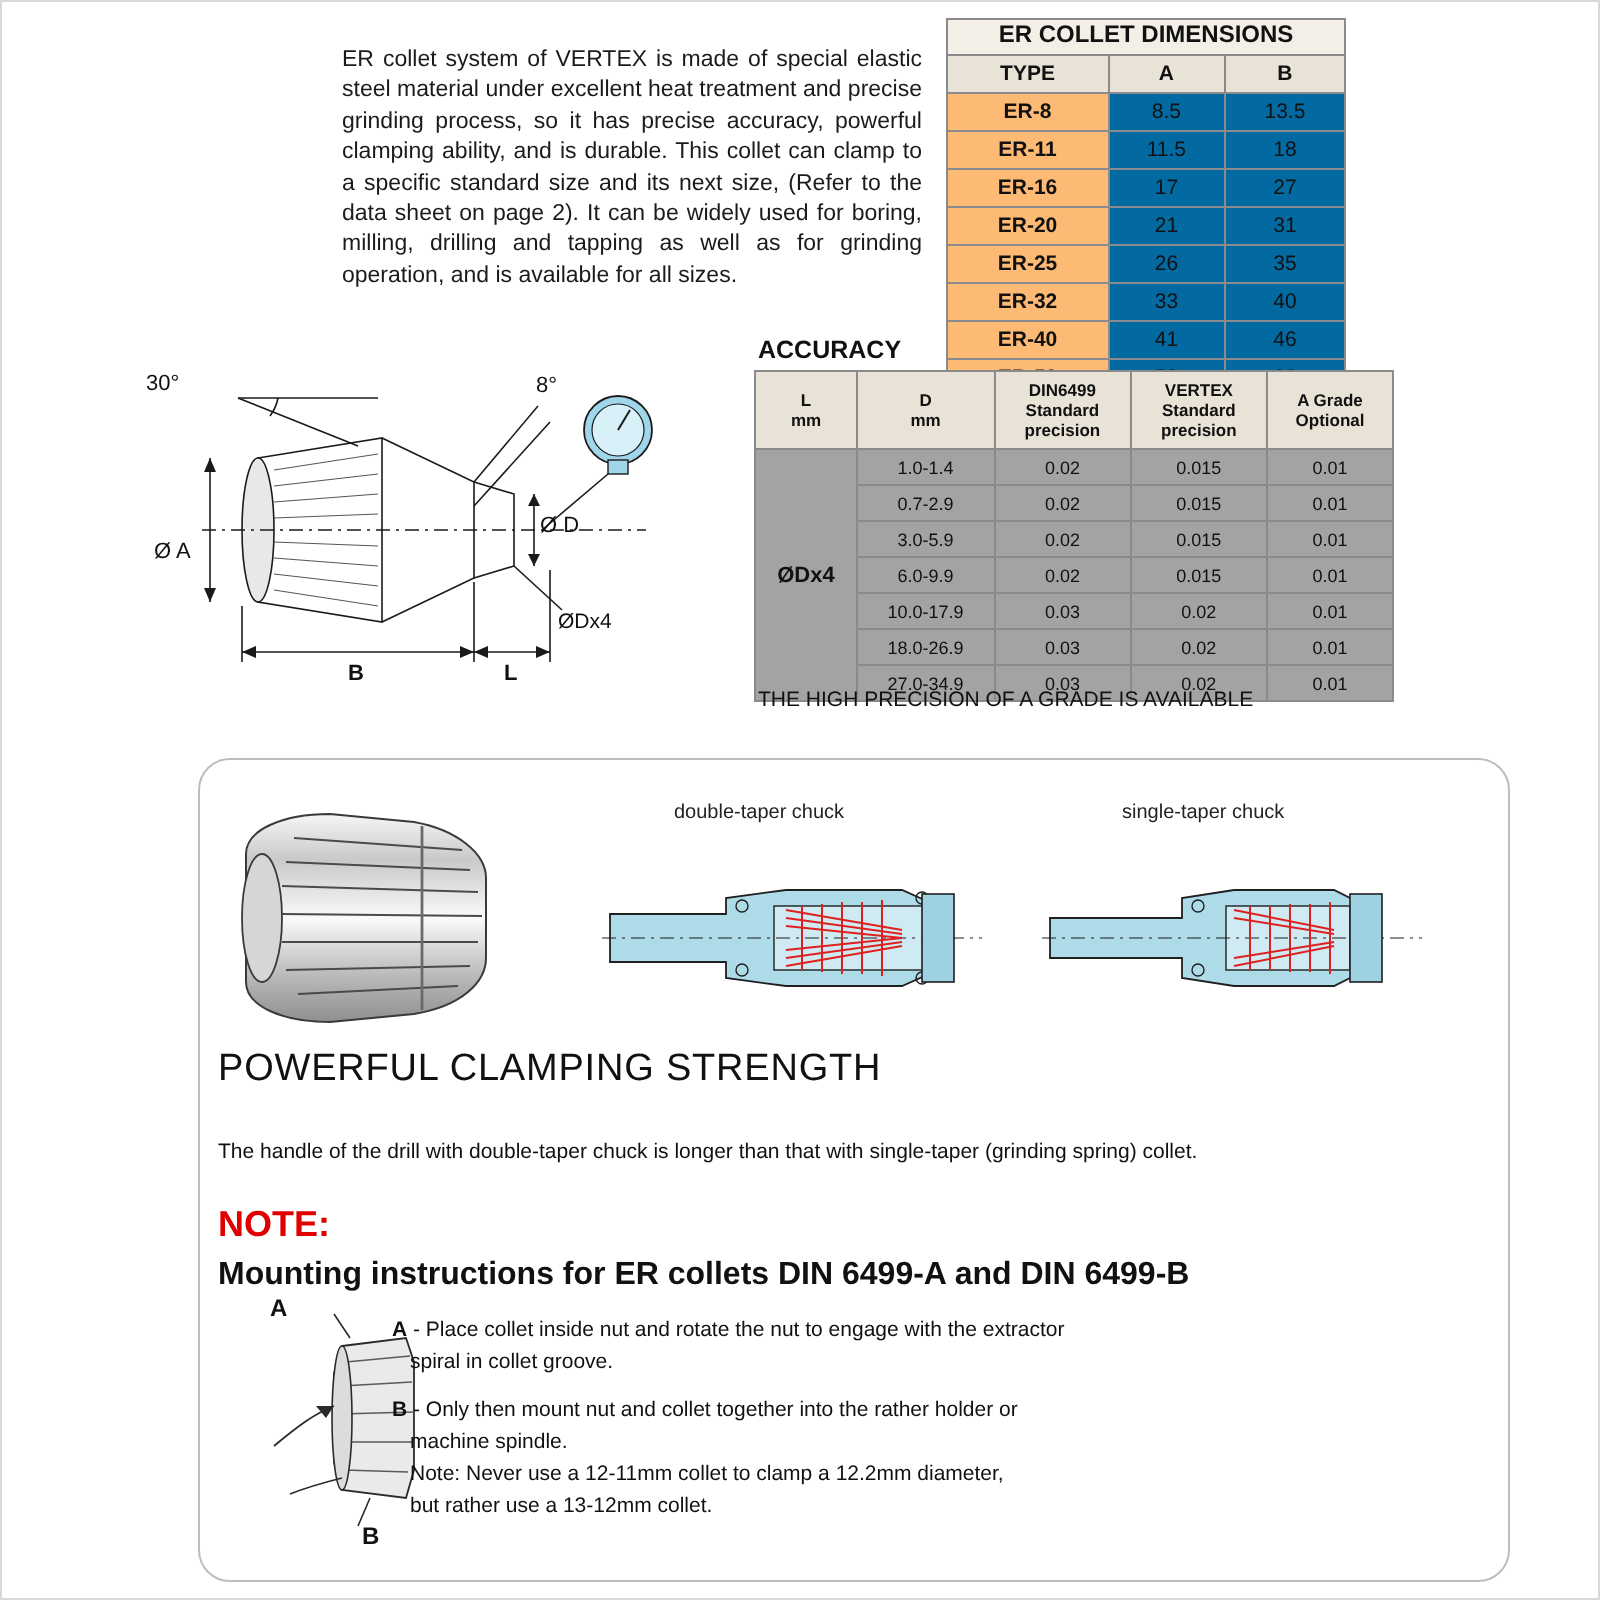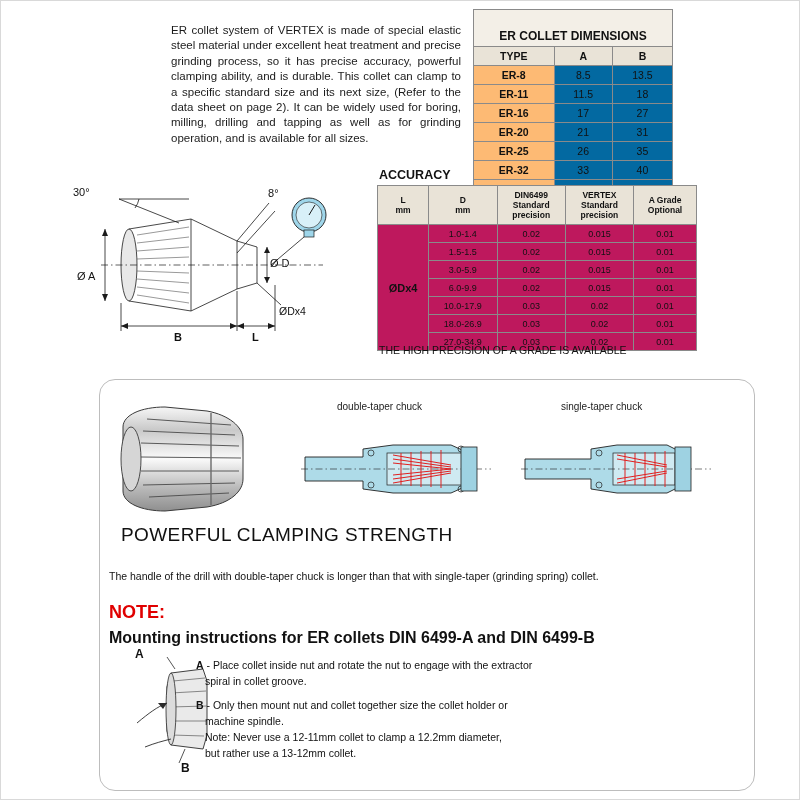--- a/index.html
+++ b/index.html
@@ -27,21 +27,21 @@
     text-align:justify;
     color:#1b1b1b;
     margin-top:12px;
   }
 
   
   .dim-wrap{position:absolute;left:472px;top:8px;width:200px;}
   .dim-title{
     font-weight:bold;font-size:12px;text-align:center;
     border:1px solid #8a8a8a;border-bottom:none;
-    background:#f3efe7;padding:19px 0 3px;
+    background:#f3efe7;padding:0 0 3px;
   }
   table.grid{
     border-collapse:collapse;width:100%;
     font-size:10.5px;
   }
   table.grid td,table.grid th{
     border:1px solid #8a8a8a;
     padding:2px 3px;
     text-align:center;
     height:14px;
@@ -57,21 +57,21 @@
   }
   .acc-wrap{position:absolute;left:376px;top:184px;width:320px;}
   table.acc{
     border-collapse:collapse;width:100%;font-size:9px;
   }
   table.acc td{
     border:1px solid #8a8a8a;
     text-align:center;
     padding:2px 2px;
     height:13px;
-    background:#be185d;
+    background:#a3a3a3;
   }
   table.acc td.head{
     background:#e9e3d7;font-weight:bold;font-size:8.5px;line-height:10px;
     height:34px;
   }
   td.lcell{
     width:46px;background:#fdfaf3;font-weight:bold;font-size:11px;
   }
   .acc-note{
     position:absolute;left:378px;top:343px;font-size:10.5px;
@@ -85,21 +85,21 @@
     position:absolute;left:98px;top:378px;width:656px;height:412px;
     border:1.5px solid #bdbdbd;border-radius:16px;
     background:#fff;
     box-sizing:border-box;
   }
   .chuck-label{
     position:absolute;font-size:10px;color:#222;
   }
   .pcs-title{
     position:absolute;left:108px;top:523px;
-    font-size:19px;letter-spacing:.4px;color:#111;margin-left:12px;
+    font-size:19px;letter-spacing:.4px;color:#111;
   }
   .pcs-text{
     position:absolute;left:108px;top:551px;width:570px;
     font-size:10.5px;line-height:16px;color:#111;margin-top:16px;
   }
   .note-title{
     position:absolute;left:108px;top:601px;
     font-size:18px;font-weight:bold;color:#e00000;
   }
   .mount-title{
@@ -208,21 +208,21 @@
           </td>
         </tr>
         <tr>
           <td class="lcell" rowspan="7">ØDx4</td>
           <td>1.0-1.4</td>
           <td>0.02</td>
           <td>0.015</td>
           <td>0.01</td>
         </tr>
         <tr>
-          <td>1.5-1.5</td>
+          <td>0.7-2.9</td>
           <td>0.02</td>
           <td>0.015</td>
           <td>0.01</td>
         </tr>
         <tr>
           <td>3.0-5.9</td>
           <td>0.02</td>
           <td>0.015</td>
           <td>0.01</td>
         </tr>
@@ -445,20 +445,20 @@
   </div>
 
   <div class="instr">
     <p>
       <b>A</b>
       <span>- Place collet inside nut and rotate the nut to engage with the extractor</span>
       <span class="indent">spiral in collet groove.</span>
     </p>
     <p>
       <b>B</b>
-      <span>- Only then mount nut and collet together size the collet holder or</span>
+      <span>- Only then mount nut and collet together into the rather holder or</span>
       <span class="indent">machine spindle.</span>
       <span class="indent">Note: Never use a 12-11mm collet to clamp a 12.2mm diameter,</span>
       <span class="indent">but rather use a 13-12mm collet.</span>
     </p>
   </div>
 
 </div>
 
 </body></html>

